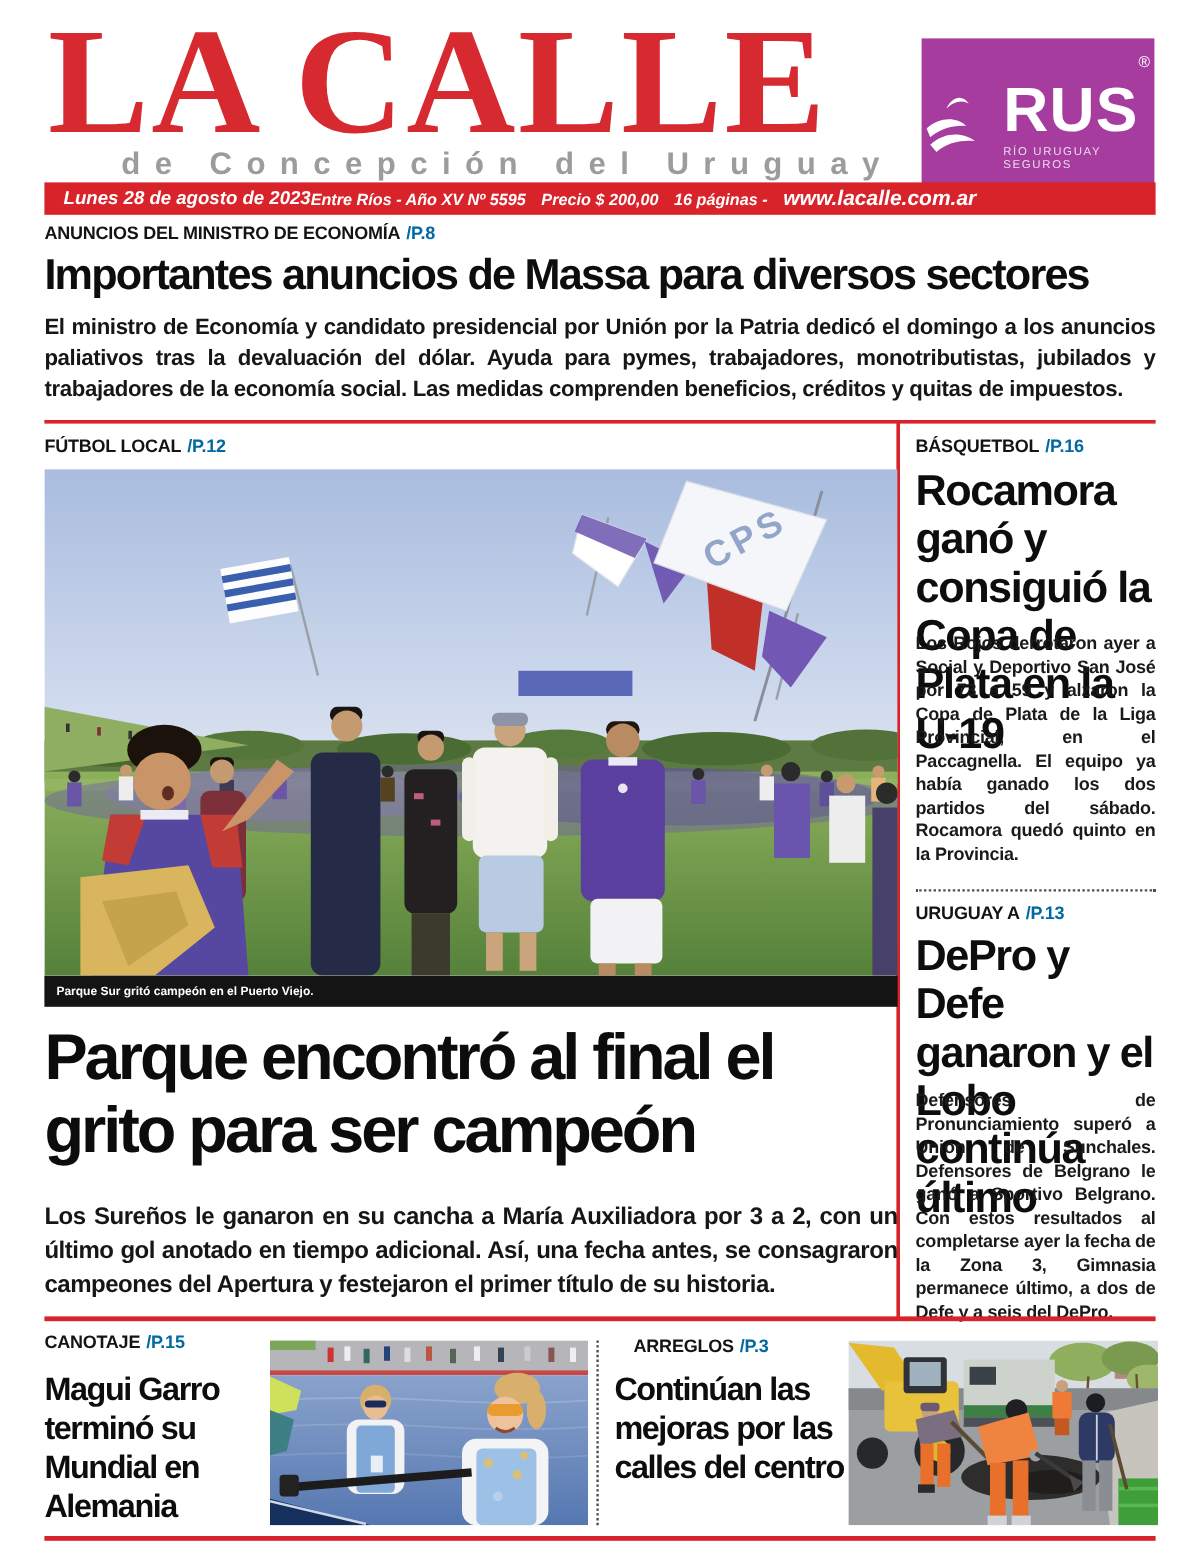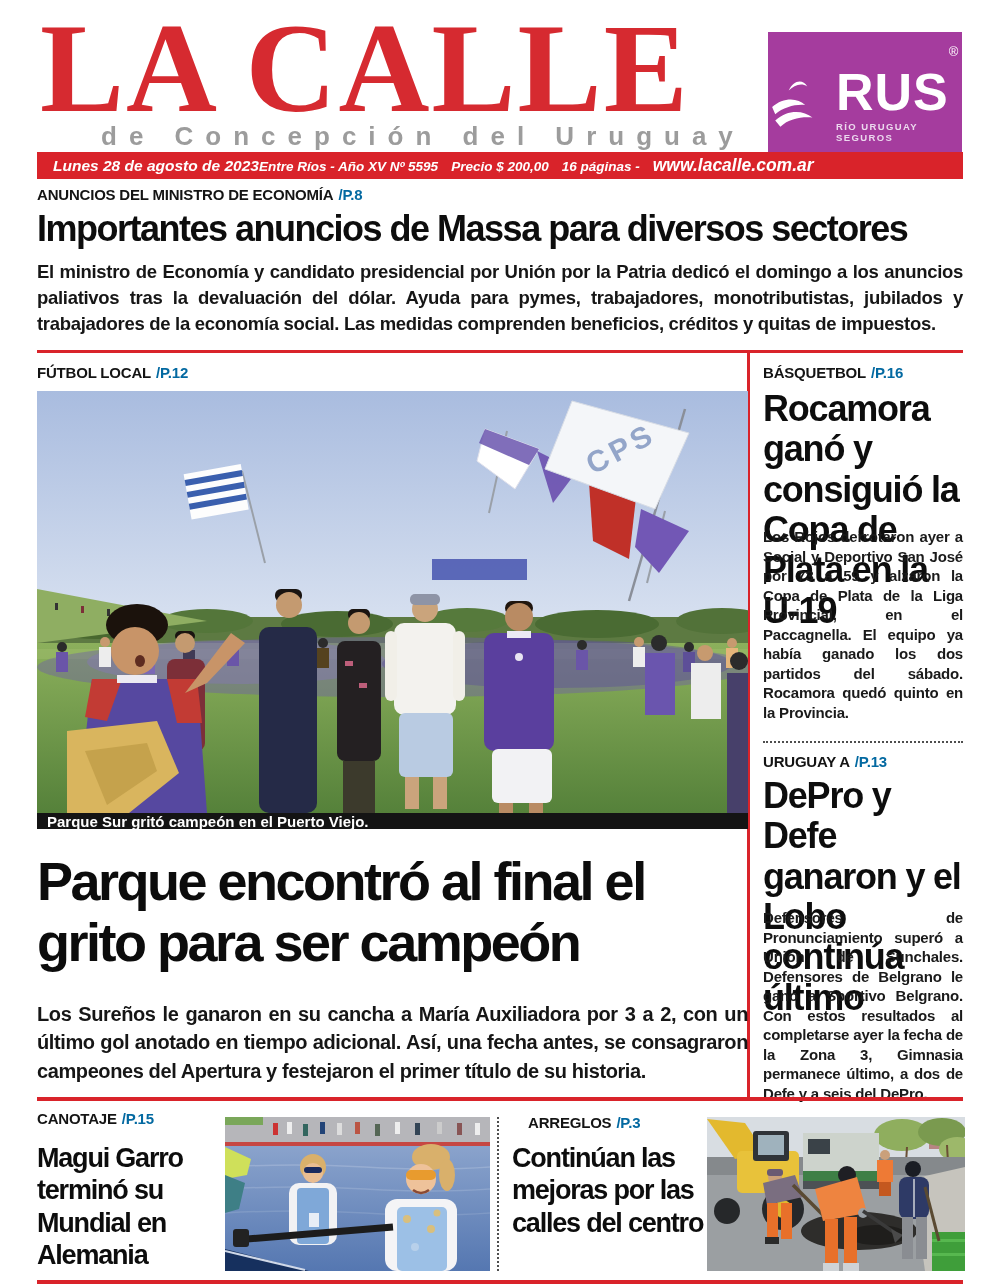--- a/index.html
+++ b/index.html
@@ -10,21 +10,21 @@
   
   .mast-title{left:40px;top:6px;font-family:"Liberation Serif",serif;font-weight:bold;
               font-size:126px;line-height:1;color:#d62a30;letter-spacing:2px;white-space:nowrap;}
   .mast-sub{left:58px;top:121px;font-size:26px;font-weight:bold;letter-spacing:12px;
             color:#9c9c9c;white-space:nowrap;margin-left:43px;}
   .logo-box{left:768px;top:32px;width:194px;height:144px;background:#a53c9e;
             display:flex;align-items:center;justify-content:center;gap:6px;}
   .logo-right{display:flex;flex-direction:column;align-items:flex-start;}
   .logo-brand{font-size:52px;font-weight:bold;color:#fff;line-height:1;letter-spacing:1px;}
   .logo-reg{font-size:13px;color:#fff;vertical-align:top;position:relative;top:-22px;}
-  .logo-tag{font-size:9.5px;font-weight:bold;color:#ecd9ee;letter-spacing:1.4px;margin-top:3px;}
+  .logo-tag{font-size:9.5px;font-weight:normal;color:#ecd9ee;letter-spacing:1.4px;margin-top:3px;}
   .datebar{left:37px;top:152px;width:926px;height:27px;background:#d9232a;color:#fff;
            display:flex;justify-content:flex-start;align-items:center;
            padding:0 16px;box-sizing:border-box;font-style:italic;}
   .db-date{font-size:15.5px;font-weight:bold;}
   .db-right{display:flex;align-items:baseline;gap:13px;}
   .db-ed,.db-pr,.db-pg{font-size:13.5px;font-weight:bold;}
   .db-site{font-size:17.5px;font-weight:bold;}
 
   
   .kicker{font-size:15px;font-weight:bold;letter-spacing:-0.2px;color:#141414;white-space:nowrap;}
@@ -40,22 +40,22 @@
 
   .h-main{font-size:54px;font-weight:bold;letter-spacing:-2.5px;line-height:1.13;color:#0c0c0c;}
   .lede-main{font-size:20px;font-weight:bold;letter-spacing:-0.4px;line-height:1.42;
              text-align:justify;color:#161616;}
 
   .h-side{font-size:36px;font-weight:bold;letter-spacing:-1.2px;line-height:1.12;color:#0d0d0d;}
   .body-side{font-size:15px;font-weight:bold;letter-spacing:-0.2px;line-height:1.3;
              text-align:justify;color:#1a1a1a;}
   .h-bottom{font-size:27px;font-weight:bold;letter-spacing:-1.2px;line-height:1.2;color:#0d0d0d;}
 
-  .caption-bar{width:711px;height:16px;background:#141414;color:#fff;box-sizing:border-box;
-               display:flex;align-items:center;padding:0 10px;font-size:15px;font-weight:bold;}
+  .caption-bar{width:711px;height:26px;background:#141414;color:#fff;box-sizing:border-box;
+               display:flex;align-items:center;padding:0 10px;font-size:10px;font-weight:bold;}
   svg{display:block;}
 </style>
 </head>
 <body>
 
 <div class="page">
 
   <div class="abs mast-title">LA CALLE</div>
   <div class="abs mast-sub">de Concepción del Uruguay</div>
 

